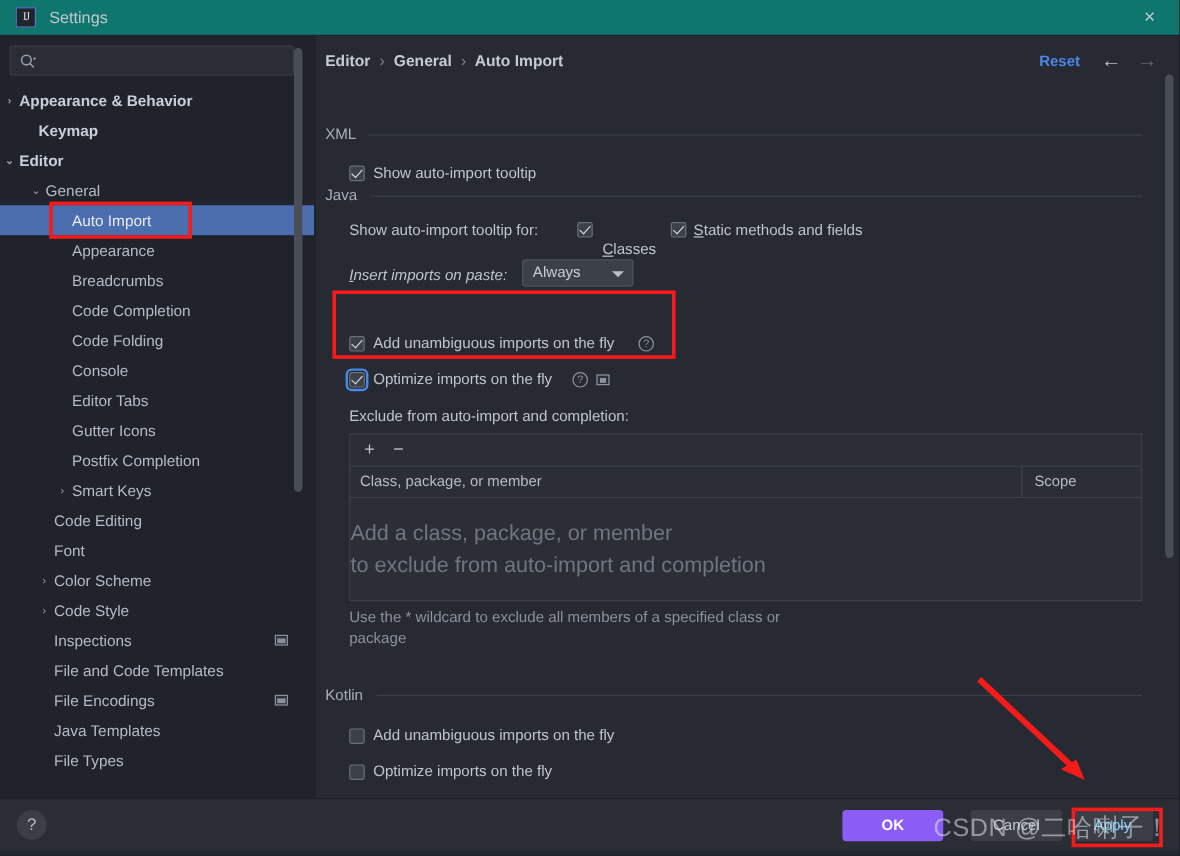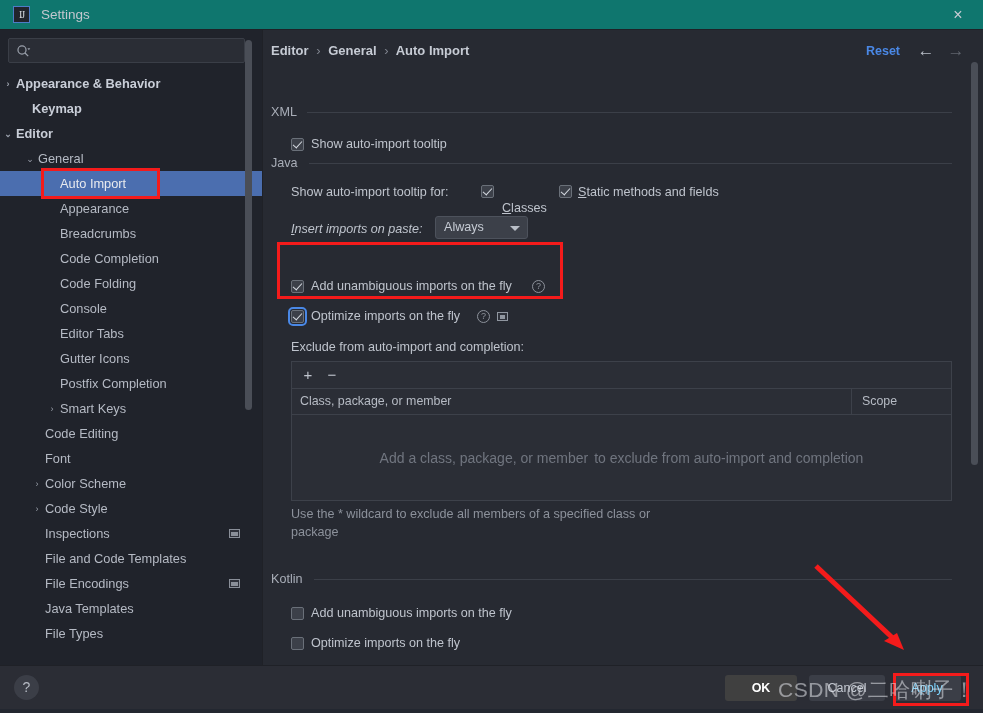--- a/index.html
+++ b/index.html
@@ -240,24 +240,24 @@
   .th {
     position: absolute; top: 5px;
     font-size: 12.4px; color: #b6bbc4;
   }
   .th-div {
     position: absolute; top: 0; bottom: 0;
     width: 1px; background: #3d414a;
   }
   .tbl-empty {
     position: absolute; left: 0; top: 53px; right: 0; bottom: 0;
-    display: flex; 
-    align-items: center; justify-content: center;
+    display: flex; flex-direction: column;
+    align-items: flex-start; justify-content: center;
     gap: 6px;
-    font-size: 14px; color: #70757f;
+    font-size: 18px; color: #70757f;
   }
 
   
   .content-scroll {
     position: absolute; right: 5px;
     width: 7px;
     background: #4a4e57; border-radius: 4px;
   }
 
   
@@ -278,22 +278,22 @@
   }
   .btn {
     position: absolute; top: 9px;
     height: 26px;
     border-radius: 3px;
     font-size: 12.5px;
     display: flex; align-items: center; justify-content: center;
     cursor: pointer;
   }
   .btn-ok {
-    left: 725px; width: 72px;
-    background: #404040; color: #ffffff; font-weight: bold;
+    left: 702px; width: 84px;
+    background: #8b5cf6; color: #ffffff; font-weight: bold;
   }
   .btn-cancel {
     left: 809px; width: 76px;
     background: #3b3e47; color: #c3c8d1;
   }
   .btn-apply {
     left: 893px; width: 68px;
     background: #3b3e47; color: #7dd3fc;
   }
   .desktop-sliver {

